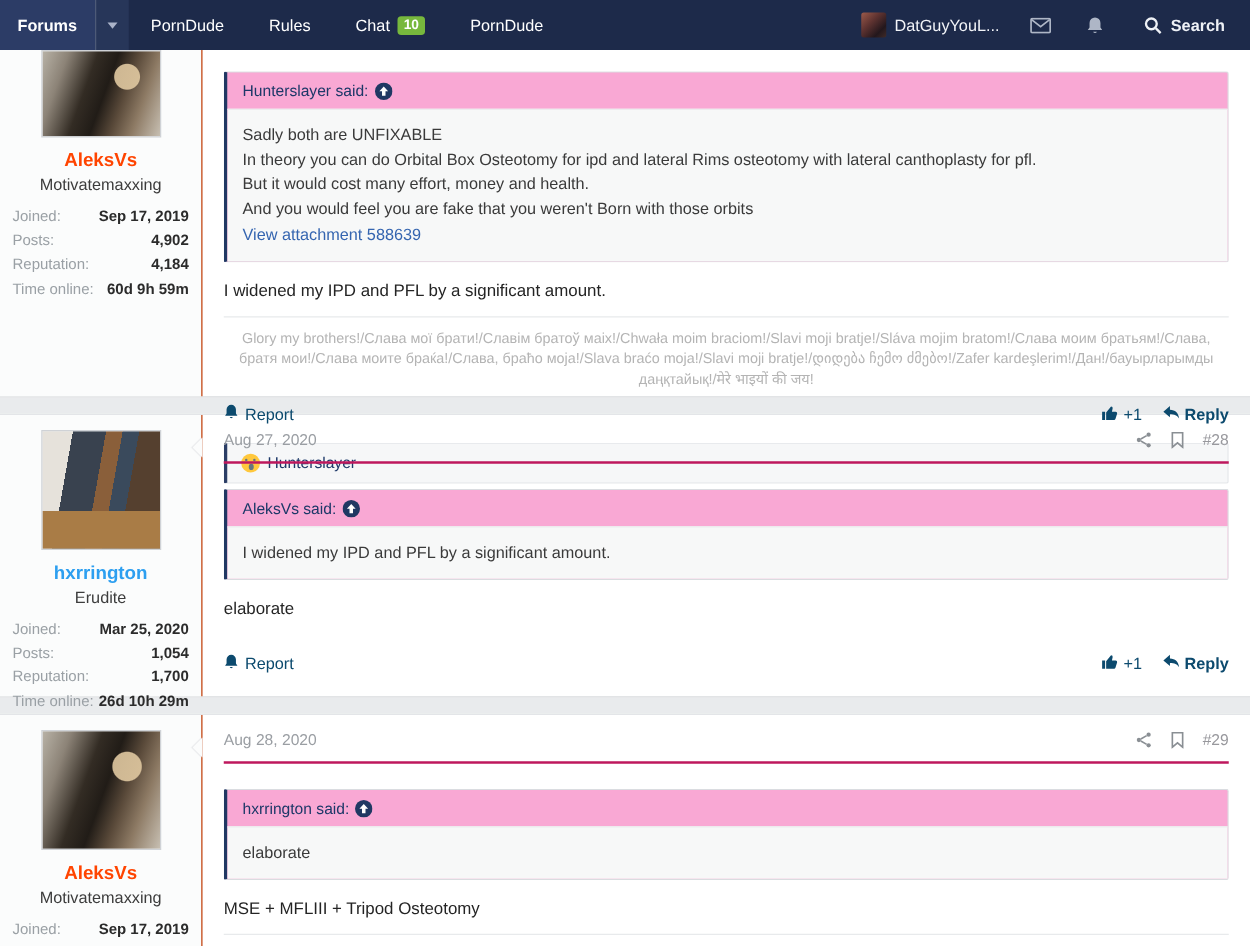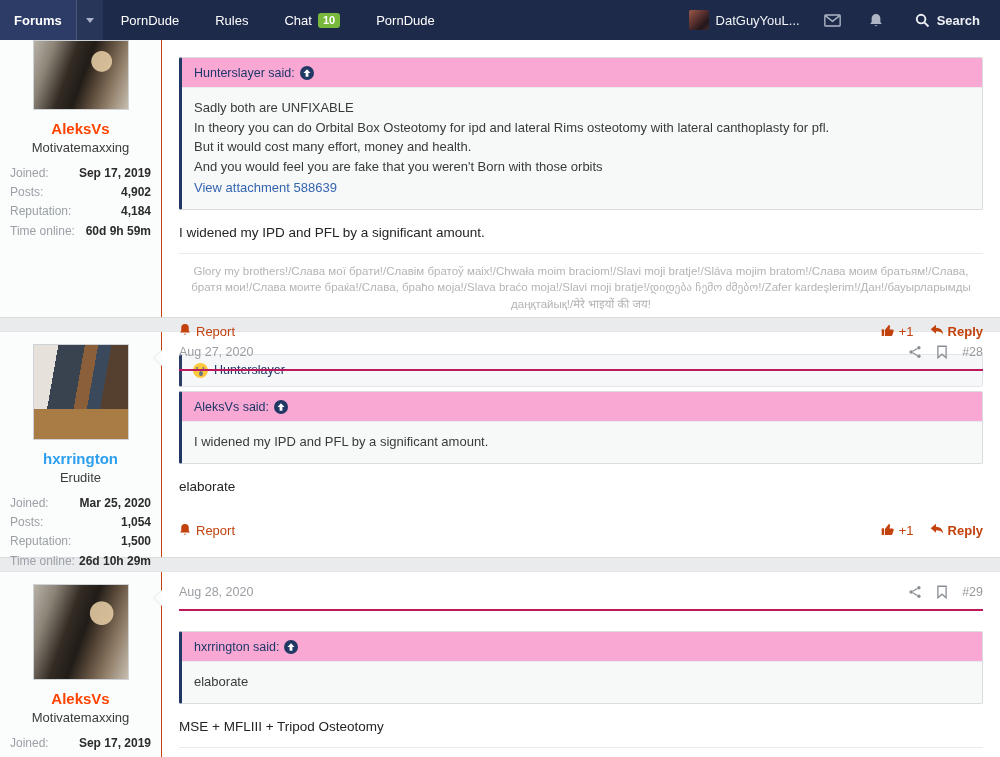--- a/index.html
+++ b/index.html
@@ -103,21 +103,21 @@
   }
   .attach-link { color:#3565b0; cursor:pointer; margin-top:2px; display:inline-block; }
   .reply-text { margin-top:15px; font-size:13.5px; color:#242424; }
 
   .signature {
     margin-top:13px; border-top:1px solid #e8eaec; padding-top:9px;
     color:#b4b4b4; font-size:11.5px; line-height:1.45; text-align:center;
   }
   .post-footer {
     margin-top:auto; display:flex; align-items:center; padding:10px 0 4px;
-    color:#c2410c; font-size:13px;text-align:right;
+    color:#0c4a6e; font-size:13px;text-align:right;
   }
   .report-link { display:flex; align-items:center; gap:5px; cursor:pointer; }
   .footer-right { margin-left:auto; display:flex; align-items:center; gap:16px; }
   .plus-one { display:flex; align-items:center; gap:4px; cursor:pointer; }
   .reply-link { display:flex; align-items:center; gap:4px; cursor:pointer; font-weight:bold; }
 
   .reaction-bar {
     margin-top:10px; background:#f6f7f8; border:1px solid #e3e5e8; border-left:3px solid #2c3e66;
     border-radius:2px; padding:8px 11px; display:flex; align-items:center; gap:6px;
     color:#1d3868; font-size:12.5px;
@@ -285,21 +285,21 @@
           <div class="u-stat-row">
               <span class="u-stat-label">Joined:</span>
               <span class="u-stat-value">Mar 25, 2020</span>
             </div>
           <div class="u-stat-row">
               <span class="u-stat-label">Posts:</span>
               <span class="u-stat-value">1,054</span>
             </div>
           <div class="u-stat-row">
               <span class="u-stat-label">Reputation:</span>
-              <span class="u-stat-value">1,500</span>
+              <span class="u-stat-value">1,700</span>
             </div>
           <div class="u-stat-row">
               <span class="u-stat-label">Time online:</span>
               <span class="u-stat-value">26d 10h 29m</span>
             </div>
         </div>
       </div>
       <div class="content-cell">
         <div class="post-meta-row">
           <span class="meta-date">Aug 27, 2020</span>

